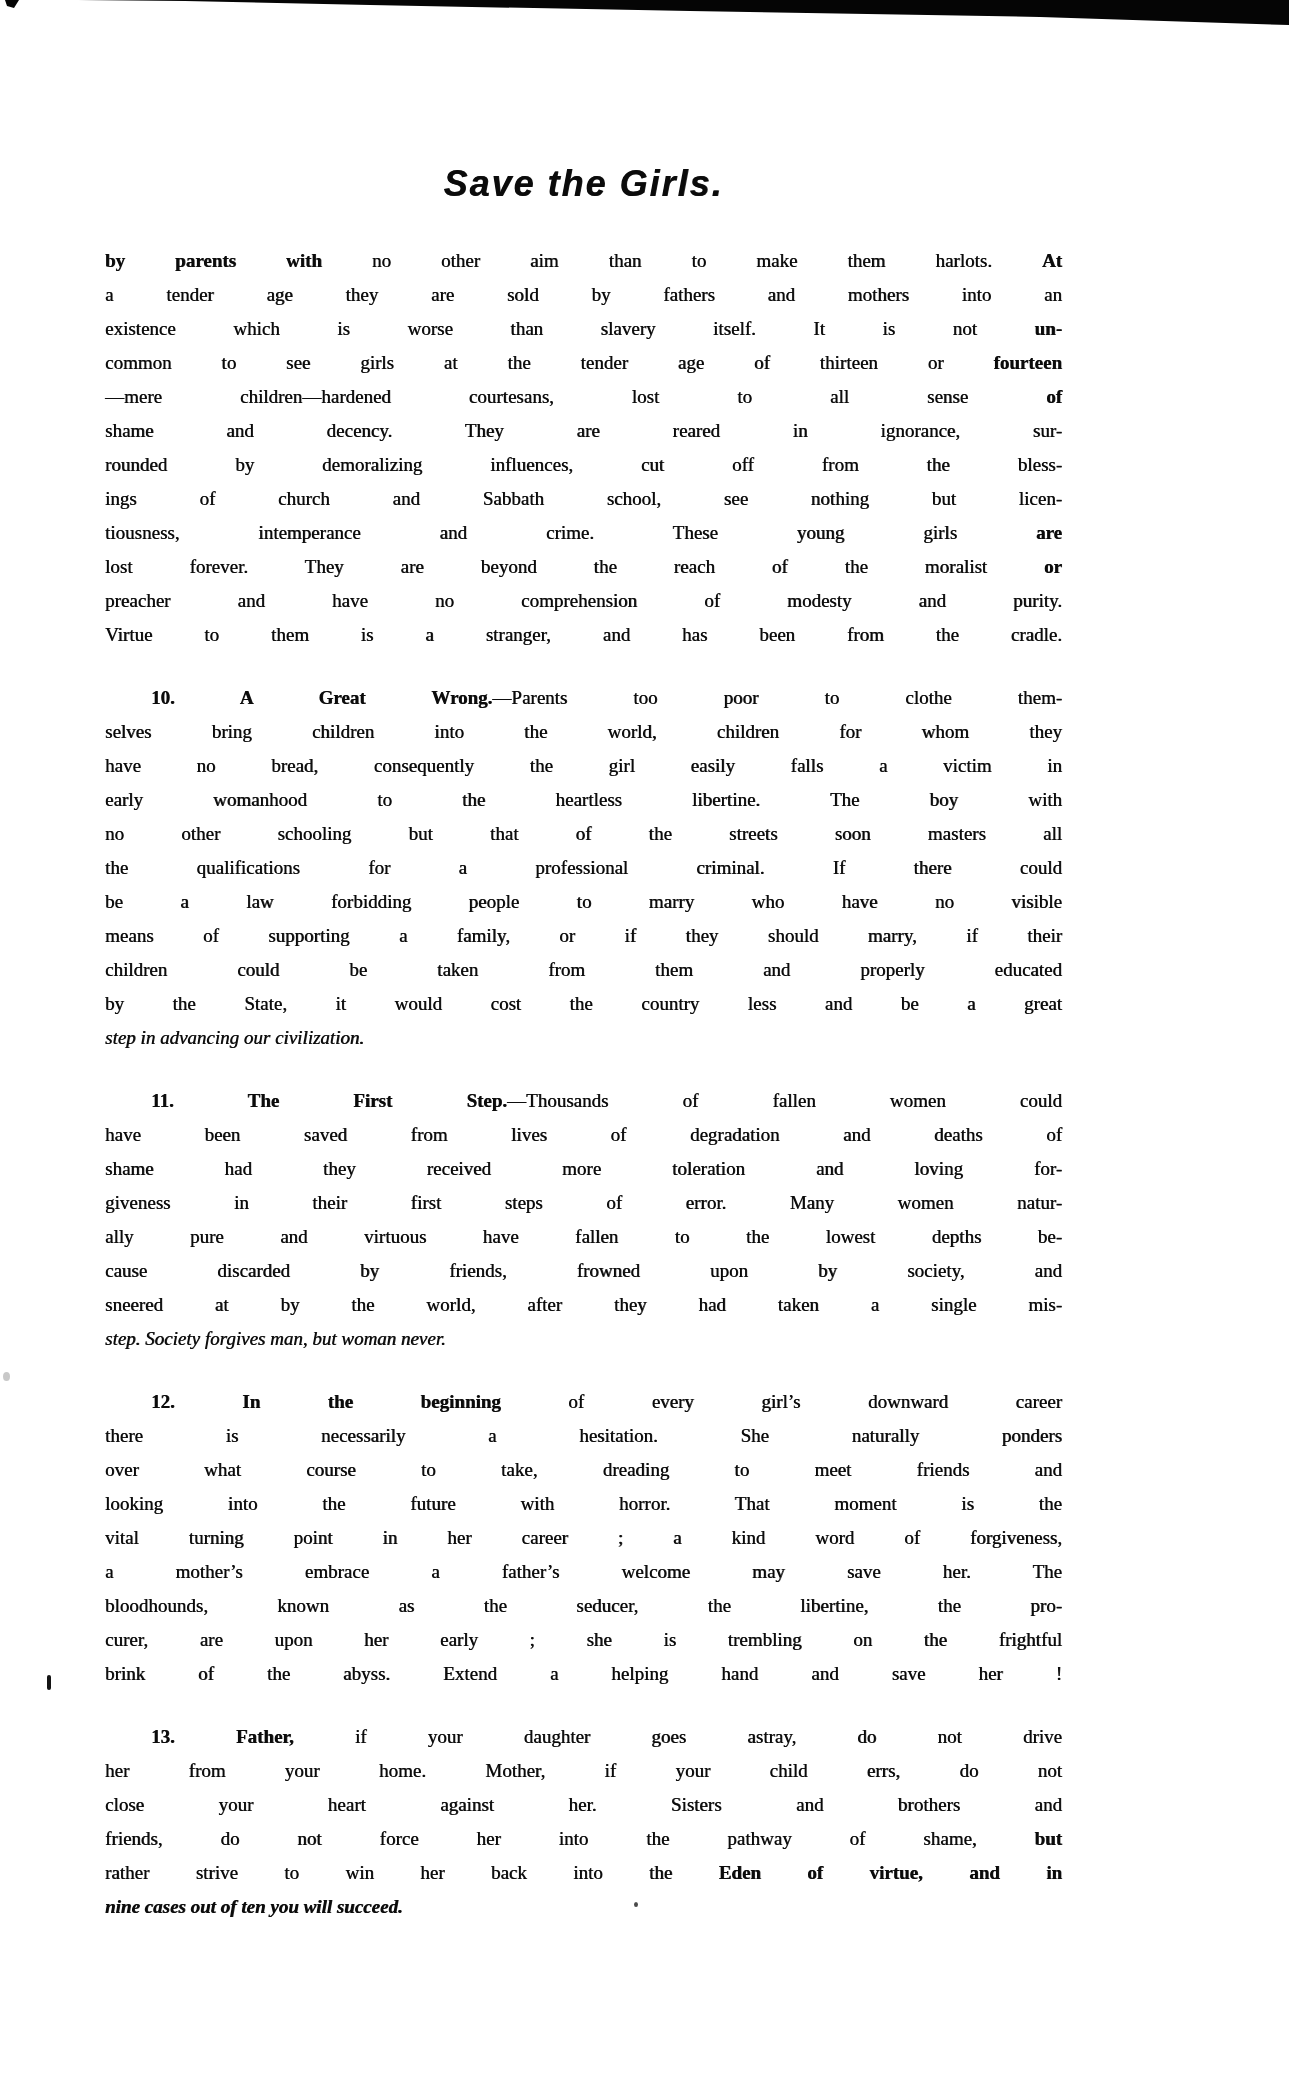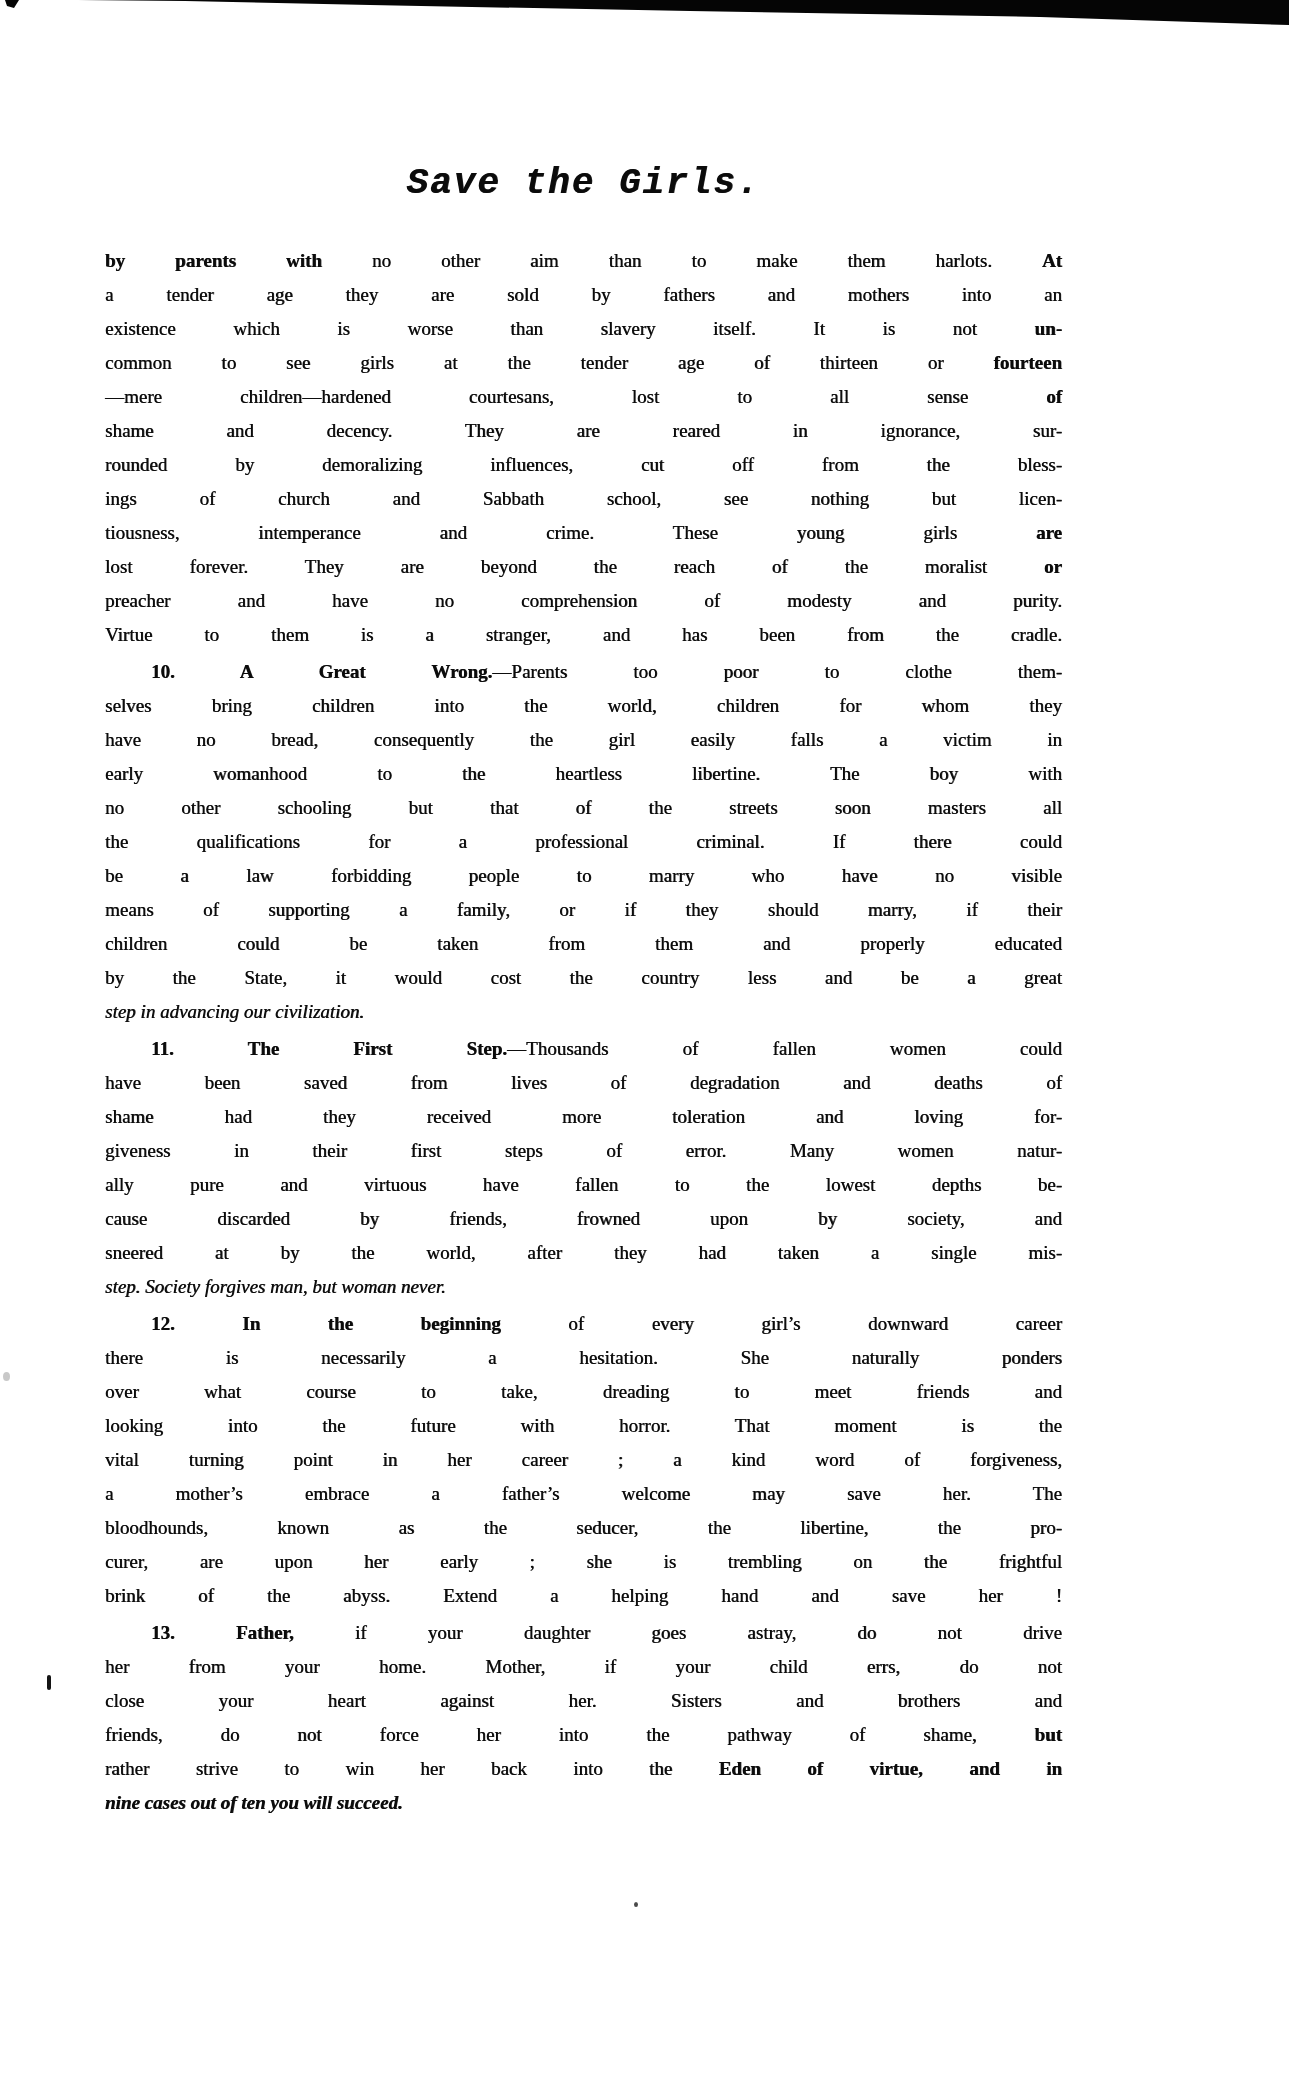--- a/index.html
+++ b/index.html
@@ -12,37 +12,37 @@
     font-family: "Liberation Serif", serif;
     color: #0b0b0b;
   }
   .top-artifact { position: absolute; top: 0; left: 0; display: block; }
   .title {
     position: absolute;
     top: 163px;
     left: 105px;
     width: 957px;
     text-align: center;
-    font-family: Liberation Mono, monospace;
+    font-family: Liberation Sans, sans-serif;
     font-size: 36px;
     font-weight: bold;
     font-style: italic;
     letter-spacing: 2px;
     text-shadow: 0.6px 0.4px 0 rgba(10,10,10,0.85);
   }
   .page-body {
     position: absolute;
     top: 244px;
     left: 105px;
     width: 957px;
     font-size: 19px;
     line-height: 34px;
     text-shadow: 0.55px 0.35px 0 rgba(10,10,10,0.85);
   }
-  .paragraph + .paragraph { margin-top: 3px; }
+  .paragraph + .paragraph { margin-top: 29px; }
   .line {
     text-align: justify;
     text-align-last: justify;
   }
   .line.last { text-align-last: left; font-style: italic; }
   .line.indent { text-indent: 46px; }
   .bold { font-weight: bold; }
   .mark { position: absolute; }
 </style>
 </head>

